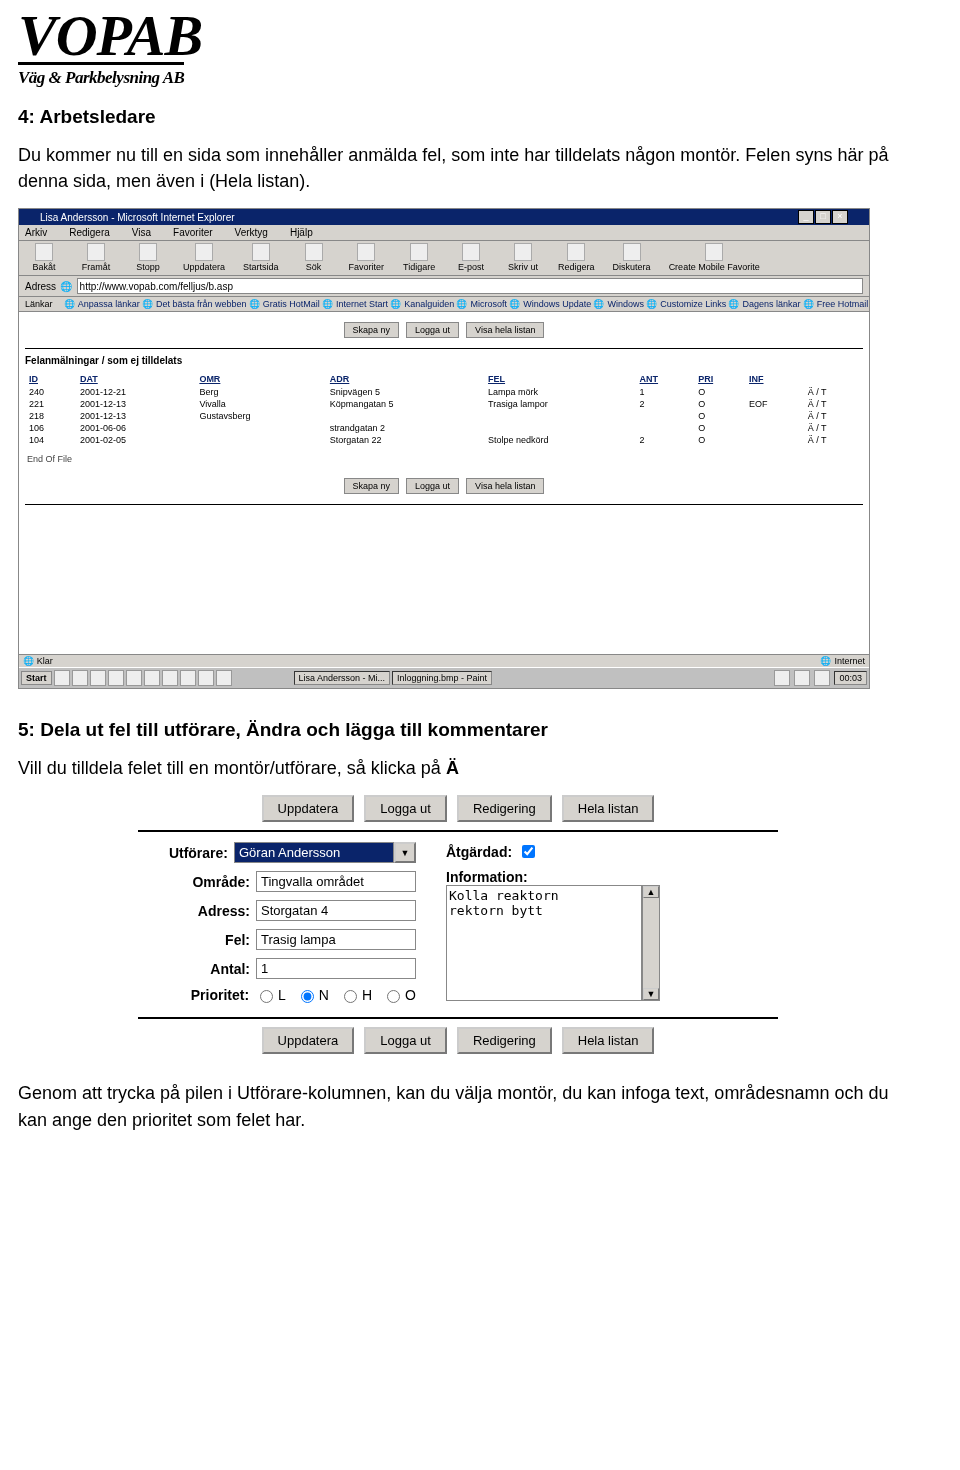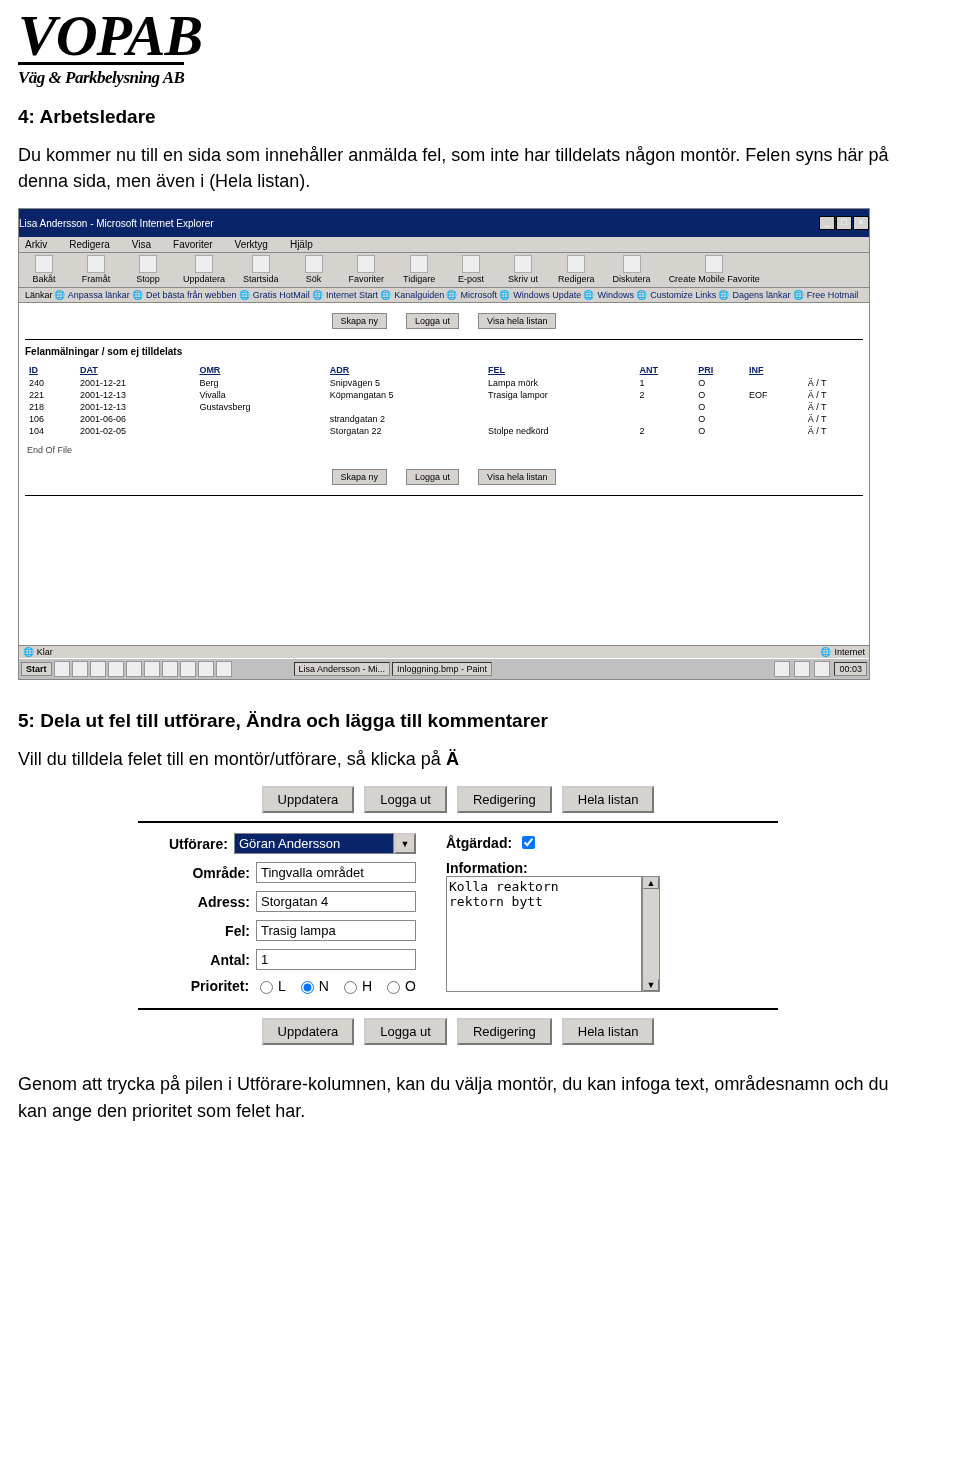--- a/index.html
+++ b/index.html
@@ -4,34 +4,34 @@
 <style>
   body{margin:0;padding:0;background:#fff;font-family:Arial,Helvetica,sans-serif;color:#000;width:960px}
   .page{padding:10px 60px 40px 18px}
   .logo-block{margin-bottom:10px}
   .logo-main{font-family:"Times New Roman",serif;font-weight:900;font-size:58px;letter-spacing:-1px;font-style:italic;line-height:0.9}
   .logo-sub{font-family:"Times New Roman",serif;font-weight:900;font-style:italic;font-size:17px;border-top:3px solid #000;display:inline-block;padding-top:3px;margin-top:0;letter-spacing:-0.5px}
   h2.sec{font-size:19px;font-weight:bold;margin:18px 0 14px 0}
   p.body{font-size:18px;line-height:1.45;margin:0 0 14px 0}
   
   .shot1{width:850px;border:1px solid #888;background:#d6d3ce;font-size:10px;color:#000;margin:8px 0 30px 0}
-  .shot1 .titlebar{background:#0a246a;color:#fff;height:28px;display:flex;align-items:center;padding:0 0;justify-content:space-between}
+  .shot1 .titlebar{background:#0a246a;color:#fff;height:16px;display:flex;align-items:center;padding:0 21px;justify-content:space-between}
   .shot1 .titlebar .wbtns{display:flex;gap:1px}
   .shot1 .wbtn{width:14px;height:12px;background:#d6d3ce;border:1px solid #000;font-size:9px;line-height:10px;text-align:center}
   .shot1 .menubar{display:flex;gap:22px;padding:2px 6px;border-bottom:1px solid #888}
   .shot1 .toolbar{display:flex;align-items:flex-end;gap:18px;padding:2px 8px 3px 8px;border-bottom:1px solid #888}
   .shot1 .tbtn{display:flex;flex-direction:column;align-items:center;font-size:9px;gap:1px;min-width:34px}
   .shot1 .tbtn .tico{width:16px;height:16px;background:#eee;border:1px solid #aaa}
   .shot1 .addrbar{display:flex;align-items:center;gap:4px;padding:2px 6px;border-bottom:1px solid #888}
   .shot1 .addrbar input{flex:1;height:14px;font-size:10px;padding:0 2px;border:1px solid #888;background:#fff}
-  .shot1 .linkbar{padding:2px 6px;border-bottom:1px solid #888;display:flex;gap:2px;flex-wrap:nowrap;overflow:hidden}
+  .shot1 .linkbar{padding:2px 6px;border-bottom:1px solid #888;display:flex;gap:12px;flex-wrap:nowrap;overflow:hidden}
   .shot1 .linkbar span{white-space:nowrap;font-size:9px}
   .shot1 .linkbar .e{color:#0a246a}
   .shot1 .content{background:#fff;padding:6px;min-height:330px;position:relative}
-  .shot1 .topbtns{display:flex;justify-content:center;gap:19px;margin:4px 0 10px 0}
+  .shot1 .topbtns{display:flex;justify-content:center;gap:7px;margin:4px 0 10px 0}
   .shot1 .gbtn{border:1px solid #888;background:#d6d3ce;font-size:9px;padding:2px 8px}
   .shot1 .content hr{border:none;border-top:1px solid #000;margin:4px 0}
   .shot1 .listhead{font-weight:bold;font-size:10px;margin:6px 0}
   .shot1 table{border-collapse:collapse;width:100%;font-size:9px}
   .shot1 th{text-align:left;text-decoration:underline;font-weight:bold;color:#0a246a;padding:2px 4px}
   .shot1 td{padding:1px 4px}
   .shot1 .eof{font-size:9px;margin:8px 0 0 2px;color:#444}
   .shot1 .statusbar{border-top:1px solid #888;display:flex;justify-content:space-between;padding:1px 4px;font-size:9px;background:#d6d3ce}
   .shot1 .taskbar{background:#c0c0c0;border-top:1px solid #fff;height:20px;display:flex;align-items:center;padding:0 2px;gap:2px;font-size:9px}
   .shot1 .taskbar .start{border:1px solid #888;background:#d6d3ce;padding:1px 4px;font-weight:bold}
@@ -134,20 +134,25 @@
         </div>
         <div class="tbtn">
           <div class="tico"></div>
           <span>Diskutera</span>
         </div>
         <div class="tbtn">
           <div class="tico"></div>
           <span>Create Mobile Favorite</span>
         </div>
       </div>
+    <div class="addrbar">
+      <span>Adress</span>
+      <span>🌐</span>
+      <input type="text" value="http://www.vopab.com/felljus/b.asp" style="">
+    </div>
     <div class="linkbar">
       <span>Länkar</span>
       <span id="linkbar-items"><span class="e">🌐 Anpassa länkar  </span><span class="e">🌐 Det bästa från webben  </span><span class="e">🌐 Gratis HotMail  </span><span class="e">🌐 Internet Start  </span><span class="e">🌐 Kanalguiden  </span><span class="e">🌐 Microsoft  </span><span class="e">🌐 Windows Update  </span><span class="e">🌐 Windows  </span><span class="e">🌐 Customize Links  </span><span class="e">🌐 Dagens länkar  </span><span class="e">🌐 Free Hotmail  </span></span>
     </div>
     <div class="content">
       <div class="topbtns" id="topbtns1">
           <span class="gbtn">Skapa ny</span>
           <span class="gbtn">Logga ut</span>
           <span class="gbtn">Visa hela listan</span>
         </div>

